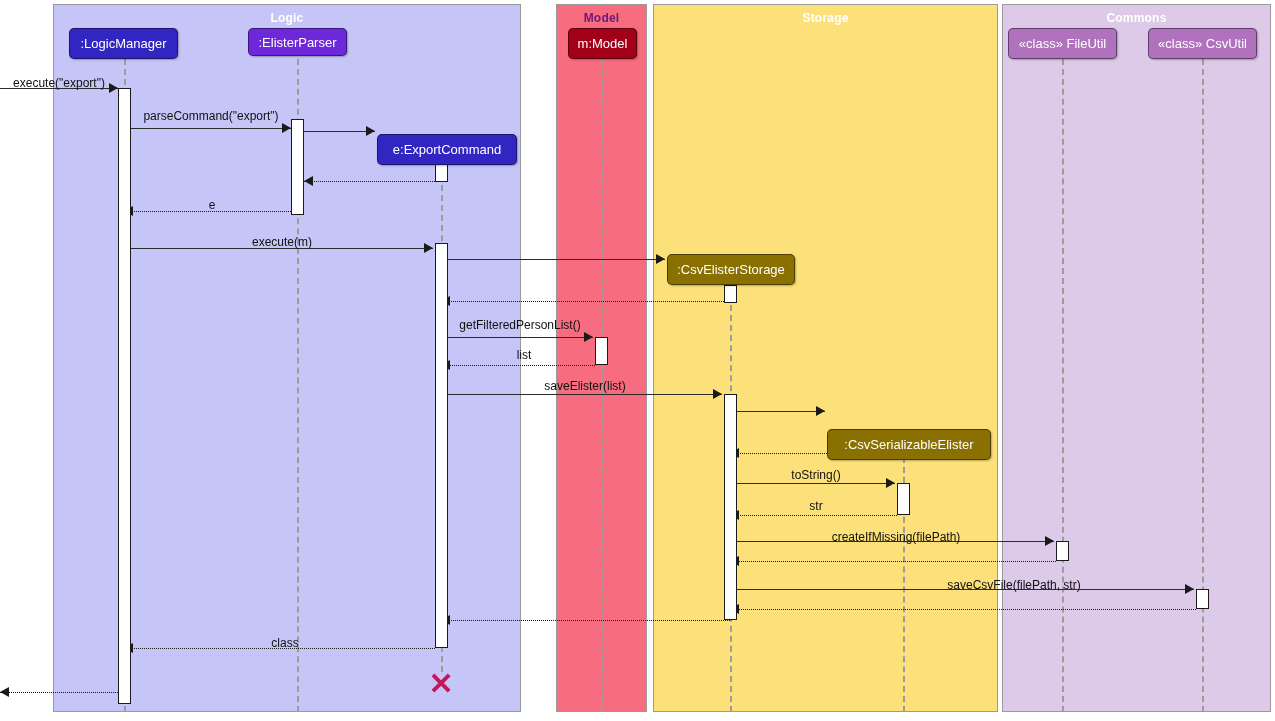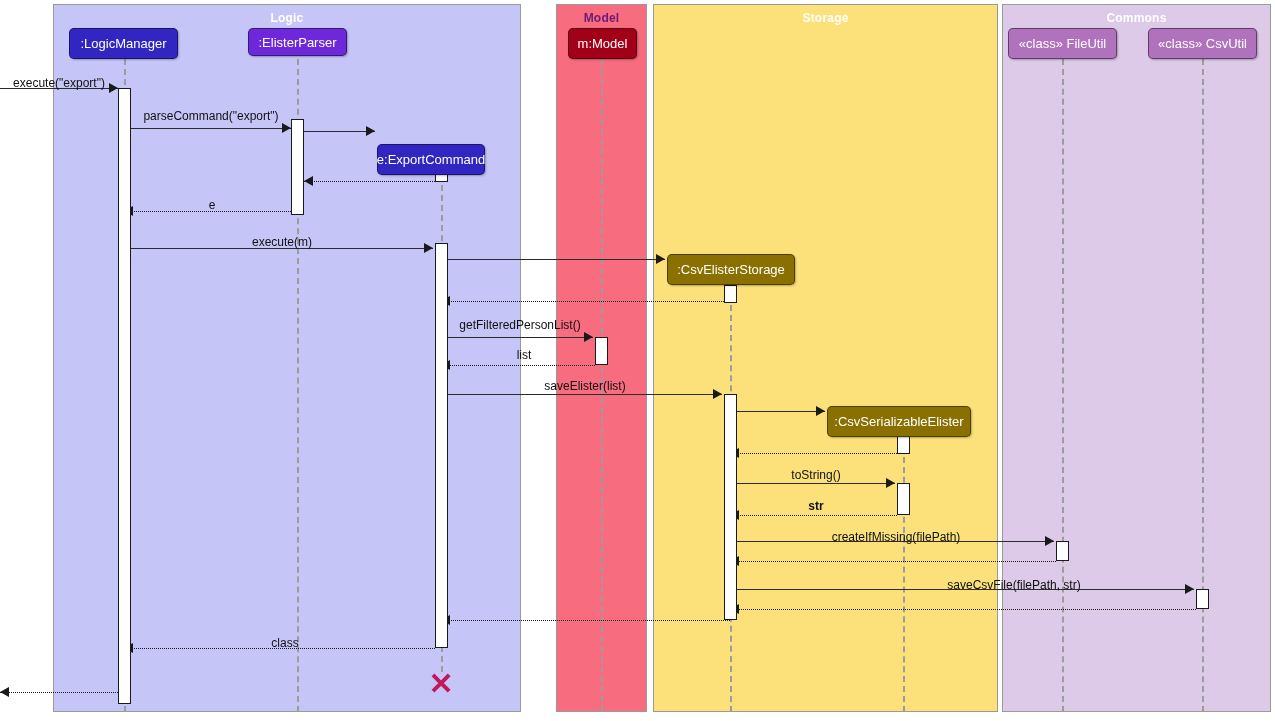--- a/index.html
+++ b/index.html
@@ -85,21 +85,21 @@
       <div class="mlabel" style="left: 585px; top: 379px;">saveElister(list)</div>
       <div class="msg" style="left: 737px; top: 411px; width: 88px;"></div>
       <div class="arrowR" style="left: 816px; top: 406px;"></div>
       <div class="msg dash" style="left: 730px; top: 453px; width: 173px;"></div>
       <div class="arrowL" style="left: 730px; top: 448px;"></div>
       <div class="msg" style="left: 737px; top: 483px; width: 158px;"></div>
       <div class="arrowR" style="left: 886px; top: 478px;"></div>
       <div class="mlabel" style="left: 816px; top: 468px;">toString()</div>
       <div class="msg dash" style="left: 730px; top: 515px; width: 167px;"></div>
       <div class="arrowL" style="left: 730px; top: 510px;"></div>
-      <div class="mlabel" style="left: 816px; top: 499px; font-weight: bold;">str</div>
+      <div class="mlabel" style="left: 816px; top: 499px;">str</div>
       <div class="msg" style="left: 737px; top: 541px; width: 317px;"></div>
       <div class="arrowR" style="left: 1045px; top: 536px;"></div>
       <div class="mlabel" style="left: 896px; top: 530px;">createIfMissing(filePath)</div>
       <div class="msg dash" style="left: 730px; top: 561px; width: 326px;"></div>
       <div class="arrowL" style="left: 730px; top: 556px;"></div>
       <div class="msg" style="left: 737px; top: 589px; width: 457px;"></div>
       <div class="arrowR" style="left: 1185px; top: 584px;"></div>
       <div class="mlabel" style="left: 1014px; top: 578px;">saveCsvFile(filePath, str)</div>
       <div class="msg dash" style="left: 730px; top: 609px; width: 466px;"></div>
       <div class="arrowL" style="left: 730px; top: 604px;"></div>
@@ -120,23 +120,23 @@
       <div class="act" style="left: 724px; top: 394px; width: 13px; height: 226px;"></div>
       <div class="act" style="left: 595px; top: 337px; width: 13px; height: 28px;"></div>
       <div class="act" style="left: 897px; top: 436px; width: 13px; height: 18px;"></div>
       <div class="act" style="left: 897px; top: 483px; width: 13px; height: 32px;"></div>
       <div class="act" style="left: 1056px; top: 541px; width: 13px; height: 20px;"></div>
       <div class="act" style="left: 1196px; top: 589px; width: 13px; height: 20px;"></div>
     </div>
   <div id="boxes-layer">
       <div class="obox" style="left: 69px; top: 28px; width: 109px; height: 31px; background: rgb(50, 38, 194);">:LogicManager</div>
       <div class="obox" style="left: 248px; top: 28px; width: 99px; height: 28px; background: #6d28d9;">:ElisterParser</div>
-      <div class="obox" style="left: 377px; top: 144px; width: 108px; height: 31px; background: rgb(50, 38, 194);">e:ExportCommand</div>
+      <div class="obox" style="left: 377px; top: 134px; width: 140px; height: 31px; background: rgb(50, 38, 194);">e:ExportCommand</div>
       <div class="obox" style="left: 568px; top: 28px; width: 69px; height: 31px; background: rgb(162, 0, 25);">m:Model</div>
       <div class="obox" style="left: 667px; top: 254px; width: 128px; height: 31px; background: rgb(138, 112, 0);">:CsvElisterStorage</div>
-      <div class="obox" style="left: 827px; top: 406px; width: 144px; height: 31px; background: rgb(138, 112, 0); text-align: center;">:CsvSerializableElister</div>
+      <div class="obox" style="left: 827px; top: 429px; width: 164px; height: 31px; background: rgb(138, 112, 0); text-align: center;">:CsvSerializableElister</div>
       <div class="obox" style="left: 1008px; top: 28px; width: 109px; height: 31px; background: rgb(176, 114, 189);">«class» FileUtil</div>
       <div class="obox" style="left: 1148px; top: 28px; width: 109px; height: 31px; background: rgb(176, 114, 189);">«class» CsvUtil</div>
     </div>
   <div id="markers-layer">
       <div class="xmark" style="left: 441px; top: 684px; color: rgb(194, 24, 91);">✕</div>
     </div>
 </div>
 
 </body></html>

